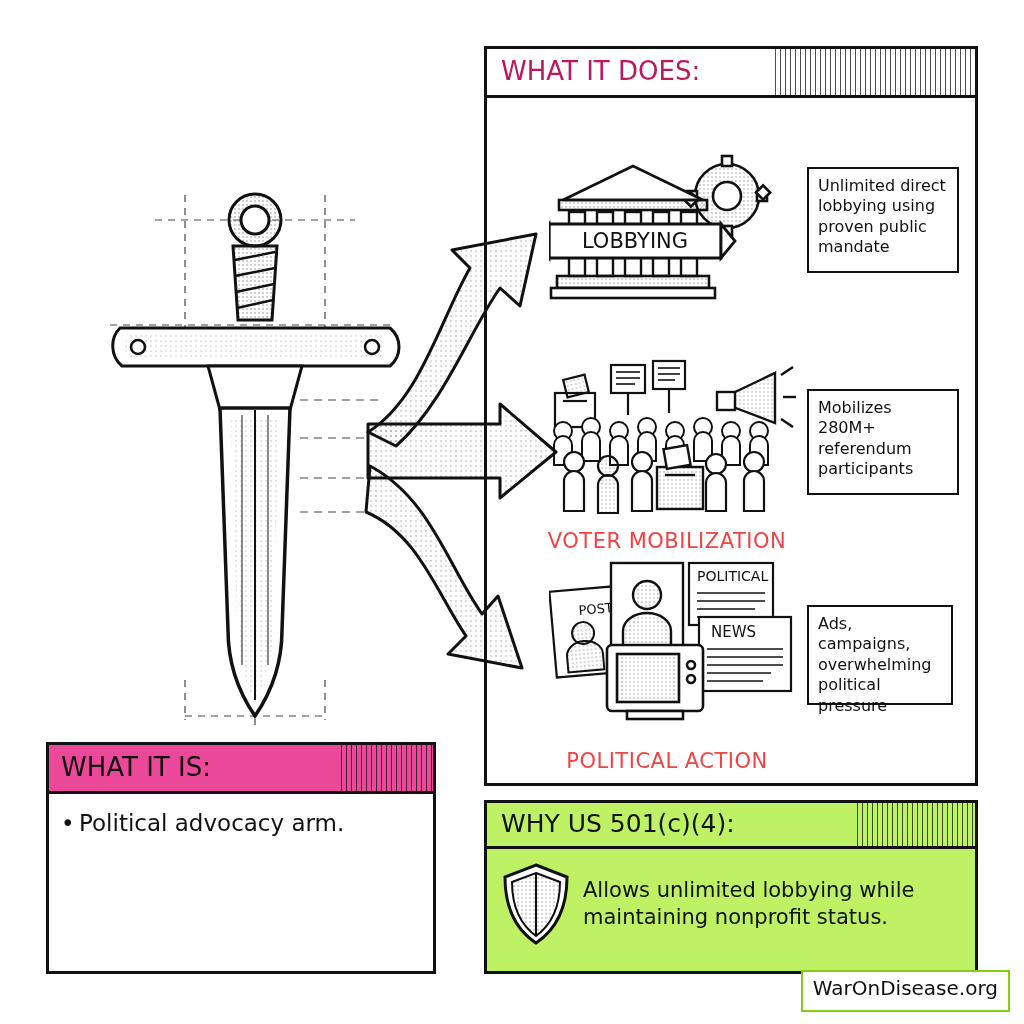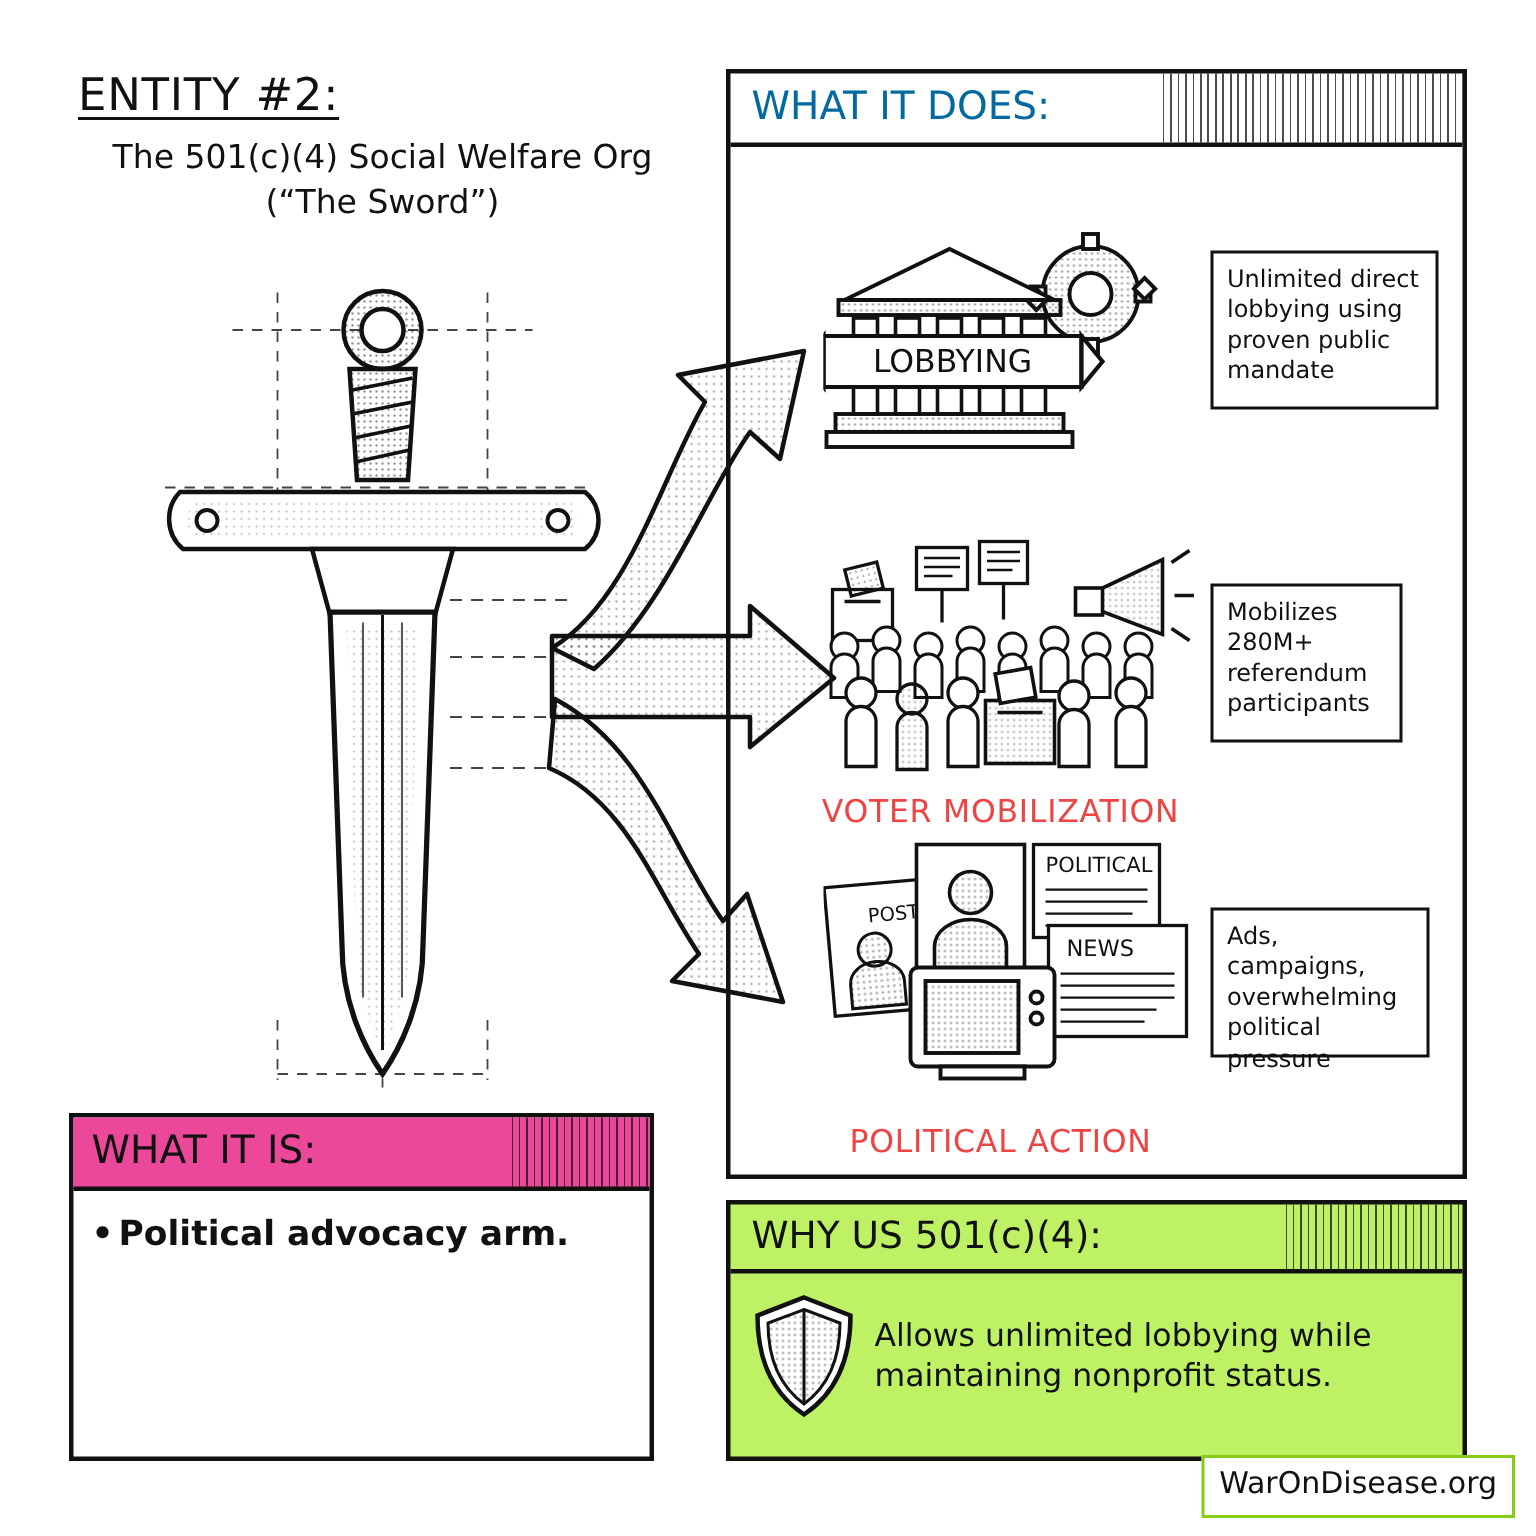--- a/index.html
+++ b/index.html
@@ -76,21 +76,20 @@
     top: 0;
     bottom: 0;
     width: 92px;
     background-image: repeating-linear-gradient(90deg,#111 0px,#111 1px,transparent 1px,transparent 5px);
     opacity: .75;
   }
   #what-it-is ul {
     margin: 14px 0 0 0;
     padding: 0 14px 0 30px;
     list-style: none;
-    font-weight: bold;
   }
   #what-it-is li {
     position: relative;
     font-size: 23px;
     line-height: 1.35;
     color: #111;
     margin-bottom: 18px;
   }
   #what-it-is li:before {
     content: "\2022";
@@ -107,21 +106,21 @@
     width: 494px;
     height: 740px;
     border: 3px solid #111;
     background: #fff;
     box-sizing: border-box;
   }
   #what-it-does .panel-head {
     border-bottom: 3px solid #111;
     padding: 7px 12px 9px 14px;
     font-size: 26px;
-    color: #0369a1;
+    color: #be185d;
     position: relative;
   }
   #what-it-does .panel-head .hatch { width: 200px; }
   .row-art {
     position: absolute;
   }
   .row-caption {
     position: absolute;
     font-size: 21px;
     color: #ef4444;
@@ -184,24 +183,20 @@
     font-family: "DejaVu Sans", sans-serif;
   }
 
   svg { display: block; }
 </style>
 </head>
 <body>
 
 <div id="page">
 
-  <div id="title-block">
-    <div id="entity-title">ENTITY #2:</div>
-    <div id="entity-subtitle">The 501(c)(4) Social Welfare Org (“The Sword”)</div>
-  </div>
 
   <div id="sword-wrap">
     <svg width="330" height="580" viewBox="0 0 330 580">
       <defs>
         <pattern id="dots" width="4" height="4" patternUnits="userSpaceOnUse">
           <circle cx="1" cy="1" r="0.8" fill="#111" opacity=".45"></circle>
         </pattern>
         <pattern id="dots2" width="5" height="5" patternUnits="userSpaceOnUse">
           <circle cx="1" cy="1" r="0.7" fill="#111" opacity=".3"></circle>
         </pattern>
@@ -398,21 +393,21 @@
         </g>
 
         <g stroke="#111" stroke-width="2.4" fill="#fff">
           <rect x="110" y="108" width="46" height="42" fill="url(#d4)"></rect>
           <rect x="118" y="88" width="24" height="20" transform="rotate(-10 130 98)"></rect>
           <line x1="118" y1="116" x2="148" y2="116"></line>
         </g>
       </svg>
     </div>
     <div class="row-caption" style="left:30px; top:480px;">VOTER MOBILIZATION</div>
-    <div class="note-box" style="left:320px; top:340px; width:128px; height:106px;">Mobilizes 280M+ referendum participants</div>
+    <div class="note-box" style="left:320px; top:340px; width:152px; height:106px;">Mobilizes 280M+ referendum participants</div>
 
     <div class="row-art" style="left:62px; top:508px;">
       <svg width="248" height="170" viewBox="0 0 248 170">
         <defs>
           <pattern id="d5" width="4" height="4" patternUnits="userSpaceOnUse">
             <circle cx="1" cy="1" r="0.8" fill="#111" opacity=".4"></circle>
           </pattern>
         </defs>
 
         <g stroke="#111" stroke-width="2.2" fill="#fff">

